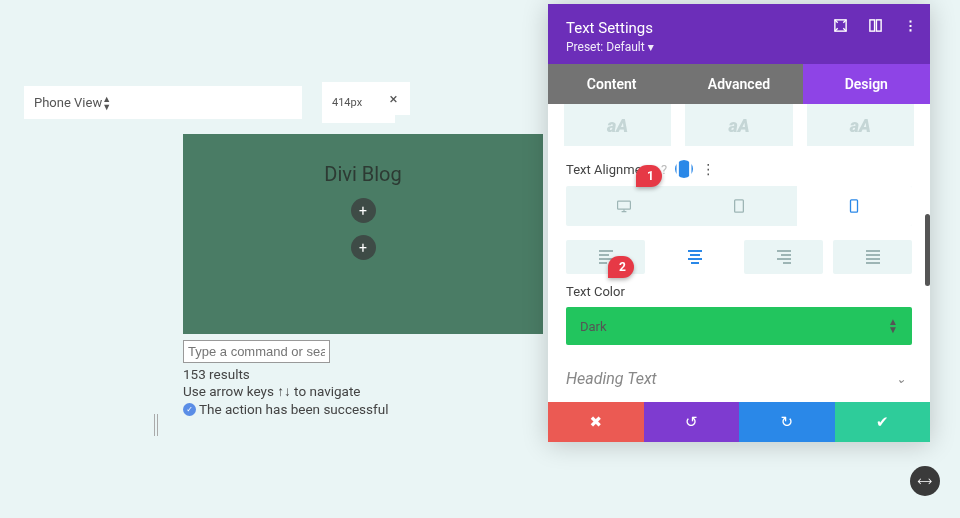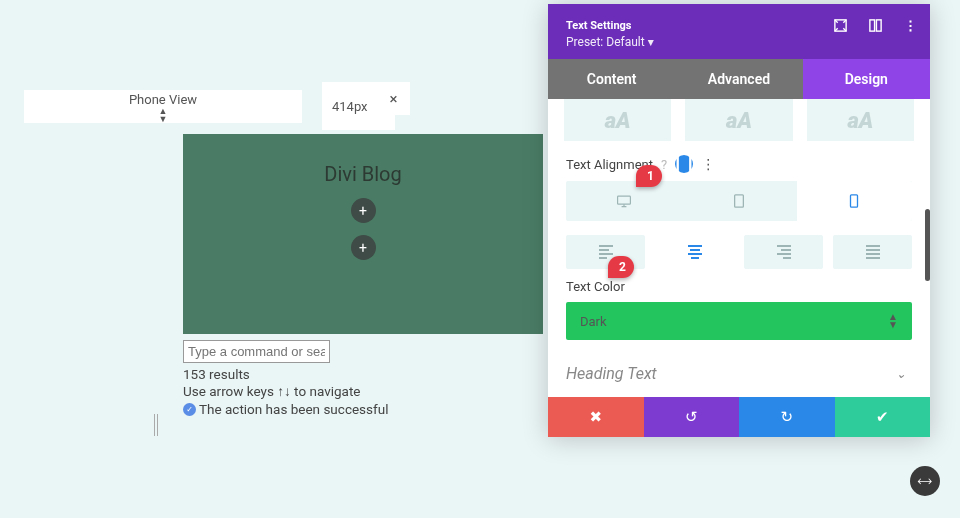--- a/index.html
+++ b/index.html
@@ -1,51 +1,51 @@
 <!DOCTYPE html>
 <html><head>
 <meta charset="utf-8">
 <style>
 * { box-sizing: border-box; margin: 0; padding: 0; }
 body { font-family: -apple-system, BlinkMacSystemFont, "Segoe UI", Roboto, sans-serif; background: #eaf5f5; width: 960px; height: 518px; overflow: hidden; position: relative; }
 
 
 .toolbar { position: absolute; top: 82px; left: 24px; display: flex; gap: 20px; align-items: center; }
-.sel { background: #fff; width: 278px; height: 33px; display: flex; align-items: center; justify-content: flex-end; padding: 0 10px; font-size: 13px; color: #555; cursor: pointer; flex-direction: column; }
+.sel { background: #fff; width: 278px; height: 33px; display: flex; align-items: center; justify-content: flex-start; padding: 0 10px; font-size: 13px; color: #555; cursor: pointer; }
 .sel .caret { font-size: 9px; line-height: 8px; color: #555; }
-.px-input { background: #fff; width: 73px; height: 48px; display: flex; align-items: center; padding: 0 10px; font-size: 13px; color: #555; }
+.px-input { background: #fff; width: 73px; height: 41px; display: flex; align-items: center; padding: 0 10px; font-size: 11px; color: #555; }
 .px-close { background: #fff; width: 33px; height: 33px; margin-left: -18px; display: flex; align-items: center; justify-content: center; font-size: 15px; color: #555; cursor: pointer; }
 
 
 .preview { position: absolute; top: 134px; left: 183px; width: 360px; }
 .prev-green { background: #4a7c65; height: 200px; position: relative; display: flex; flex-direction: column; align-items: center; padding-top: 28px; gap: 12px; }
 .prev-title { color: #2d3a33; font-size: 20px; font-weight: 400; }
 .plus { width: 25px; height: 25px; border-radius: 50%; background: #3e4b46; color: #fff; font-size: 14px; display: flex; align-items: center; justify-content: center; cursor: pointer; }
 .drag-handle { position: absolute; left: 154px; top: 414px; display: flex; gap: 2px; }
 .drag-handle div { width: 1px; height: 22px; background: #aaa; }
 
 .cmd { position: absolute; top: 340px; left: 183px; font-size: 13.5px; color: #444; }
 .cmd input { width: 147px; height: 23px; font-size: 13px; padding: 2px 4px; border: 1px solid #999; }
 .cmd .row { display: flex; align-items: center; gap: 3px; margin-top: 2px; }
 .ok-ic { width: 13px; height: 13px; border-radius: 50%; background: #5a8de6; display: inline-flex; align-items: center; justify-content: center; color: #fff; font-size: 8px; }
 
 
 .panel { position: absolute; top: 4px; left: 548px; width: 382px; background: #fff; box-shadow: 0 2px 25px rgba(0,0,0,.2); }
 .p-hdr { background: #6c2eb9; color: #fff; padding: 15px 18px 10px; position: relative; }
-.p-title { font-size: 11px; font-weight: 700; }
+.p-title { font-size: 15px; font-weight: 400; }
 .p-preset { font-size: 12px; margin-top: 3px; opacity: .9; }
 .p-acts { position: absolute; right: 12px; top: 14px; display: flex; gap: 20px; align-items: center; color: #fff;}
 .p-ic { width:15px; height:15px; display:inline-flex; align-items:center; justify-content:center; font-size:13px; cursor:pointer;}
 .tabs { background: #737373; display: flex; font-size: 14px; }
 .tab { padding: 12px 0; width: 33.33%; text-align: center; color: #fff; cursor: pointer; font-weight: 600; }
 .tab.active { background: #8e44e6; }
 
 .body { padding: 0 18px 14px; position: relative; }
 .shadow-row { display: flex; gap: 14px; height: 42px; overflow: hidden; margin: 0 -2px 14px; }
-.shadow-box { flex: 1; background: #eaf5f5; display:flex; align-items:center; justify-content:center; color:#c5d6d6; font-size:22px; font-weight:900; font-style: italic; }
+.shadow-box { flex: 1; background: #eaf5f5; display:flex; align-items:center; justify-content:center; color:#c5d6d6; font-size:18px; font-weight:900; font-style: italic; }
 
 .lab { font-size: 13px; color: #444; margin: 10px 0 5px; }
 .lab-row { display:flex; align-items:center; gap:8px; position: relative; }
 .help { color: #bbb; font-size: 13px; }
 .dev-pill { width:18px; height:18px; border-radius:50%; background:#2a88e8; color:#fff; display:flex; align-items:center; justify-content:center; font-size:10px; }
 .vdots { font-size:14px; color:#555; cursor:pointer; }
 
 .dev-tabs { display: flex; background: #eaf5f5; height: 40px; margin-top: 8px; border-radius: 2px; overflow:hidden;}
 .dev-tab { flex:1; display:flex; align-items:center; justify-content:center; color:#9db5b5; cursor:pointer;}
 .dev-tab.selected { background:#fff; color:#2a88e8; }

